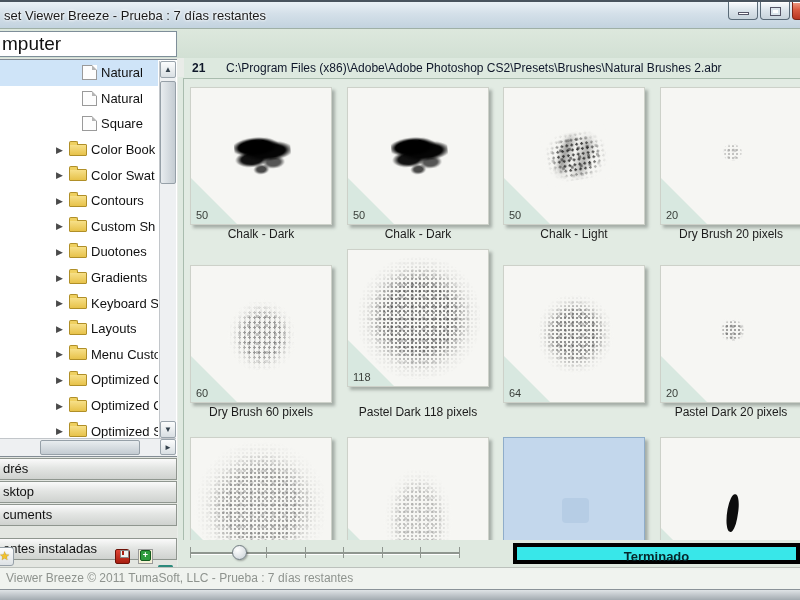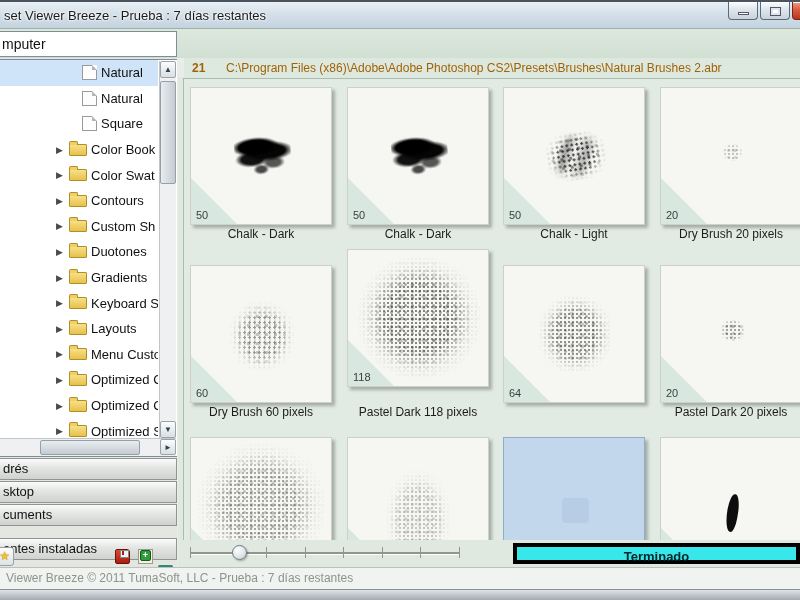--- a/index.html
+++ b/index.html
@@ -14,38 +14,38 @@
     border-radius:0 0 4px 4px; background:linear-gradient(#fbfdfe, #dde6ec 45%, #c7d3db); box-shadow:inset 0 1px 0 #fff; }
   #btn-min { left:728px; width:30px; }
   #btn-max { left:760px; width:30px; }
   #btn-close { left:792px; width:14px; background:linear-gradient(#f0a088, #d95b40 45%, #b83520); border-color:#7a2415; }
   .glyph-min { position:absolute; left:9px; top:10px; width:11px; height:3px; background:#fff; border:1px solid #556; }
   .glyph-max { position:absolute; left:9px; top:5px; width:11px; height:9px; border:1px solid #556; background:#fff; box-shadow:inset 0 0 0 2px #dce6ec; }
 
   
   #toolbar { position:absolute; left:0; top:29px; width:800px; height:29px; background:linear-gradient(#dde8dd, #d2e0d4); }
   #sb-header { position:absolute; left:0; top:31px; width:177px; height:26px; background:#fff; border:1px solid #7e8e99; border-left:none;
-    font-size:14px; color:#111; line-height:24px; padding-left:2px; }
+    font-size:19px; color:#111; line-height:24px; padding-left:2px; }
   .tbtn { position:absolute; top:32px; width:32px; height:25px; border:1px solid #93a1a9; border-radius:4px;
     background:linear-gradient(#fefefe, #e7ecef 50%, #d7dfe3); box-shadow:inset 0 1px 0 #fff; }
   .tbtn .ic { position:absolute; left:50%; top:50%; transform:translate(-50%,-50%); }
   .ic-report { width:11px; height:14px; background:#fff; border:1px solid #444;
     background-image:repeating-linear-gradient(#fff 0 2px, #667 2px 3px); background-clip:content-box; padding:2px 2px; }
   .ic-globe { width:15px; height:15px; border-radius:50%; background:radial-gradient(circle at 35% 30%, #bfe2f4, #4e96c8 55%, #1f639c); position:relative; }
   .ic-globe::after { content:""; position:absolute; left:2px; top:3px; width:8px; height:6px; background:#3f9c4f; border-radius:60% 40% 50% 50%; opacity:.9; }
   .ic-info { font-family:"Liberation Serif", serif; font-weight:bold; font-style:italic; color:#1b4fc0; font-size:16px; line-height:16px; }
   .ic-help { font-weight:bold; color:#e09a1e; font-size:14px; text-shadow:0 1px 0 #fff; }
   .floppy { width:15px; height:15px; background:linear-gradient(#e04434,#a81e10); border:1px solid #6d1208; border-radius:2px 3px 2px 2px; position:relative; }
   .floppy::before { content:""; position:absolute; left:4px; top:0; width:7px; height:6px; background:#f2f2f2; border:1px solid #888; }
   .floppy::after { content:""; position:absolute; left:6px; top:1px; width:2px; height:4px; background:#a81e10; }
   #license-btn { position:absolute; left:666px; top:32px; width:140px; height:25px; border:1px solid #93a1a9; border-radius:4px 0 0 4px;
     background:linear-gradient(#fefefe, #e7ecef 50%, #d7dfe3); font-size:12px; color:#111; line-height:23px; padding-left:6px; white-space:nowrap; overflow:hidden; }
 
   
-  #pathbar { position:absolute; left:178px; top:58px; width:622px; height:19px; background:#dde9df; font-size:12px; color:#a16207; }
+  #pathbar { position:absolute; left:178px; top:58px; width:622px; height:19px; background:#dde9df; font-size:12px; color:#0f172a; }
   #preset-count { position:absolute; left:14px; top:3px; font-weight:bold; }
   #preset-path { position:absolute; left:48px; top:3px; white-space:nowrap; }
 
   
   #sidebar { position:absolute; left:0; top:58px; width:178px; height:509px; background:#e3e6e1; }
   #tree { position:absolute; left:0; top:1px; width:178px; height:398px; background:#fff; border:1px solid #828c94; border-left:none; }
   #tree-rows { position:absolute; left:0; top:0; width:158px; height:378px; overflow:hidden; }
   .trow { height:25.6px; display:flex; align-items:center; font-size:13px; color:#111; white-space:nowrap; }
   .trow.file { padding-left:82px; }
   .trow.folder { padding-left:56px; }

